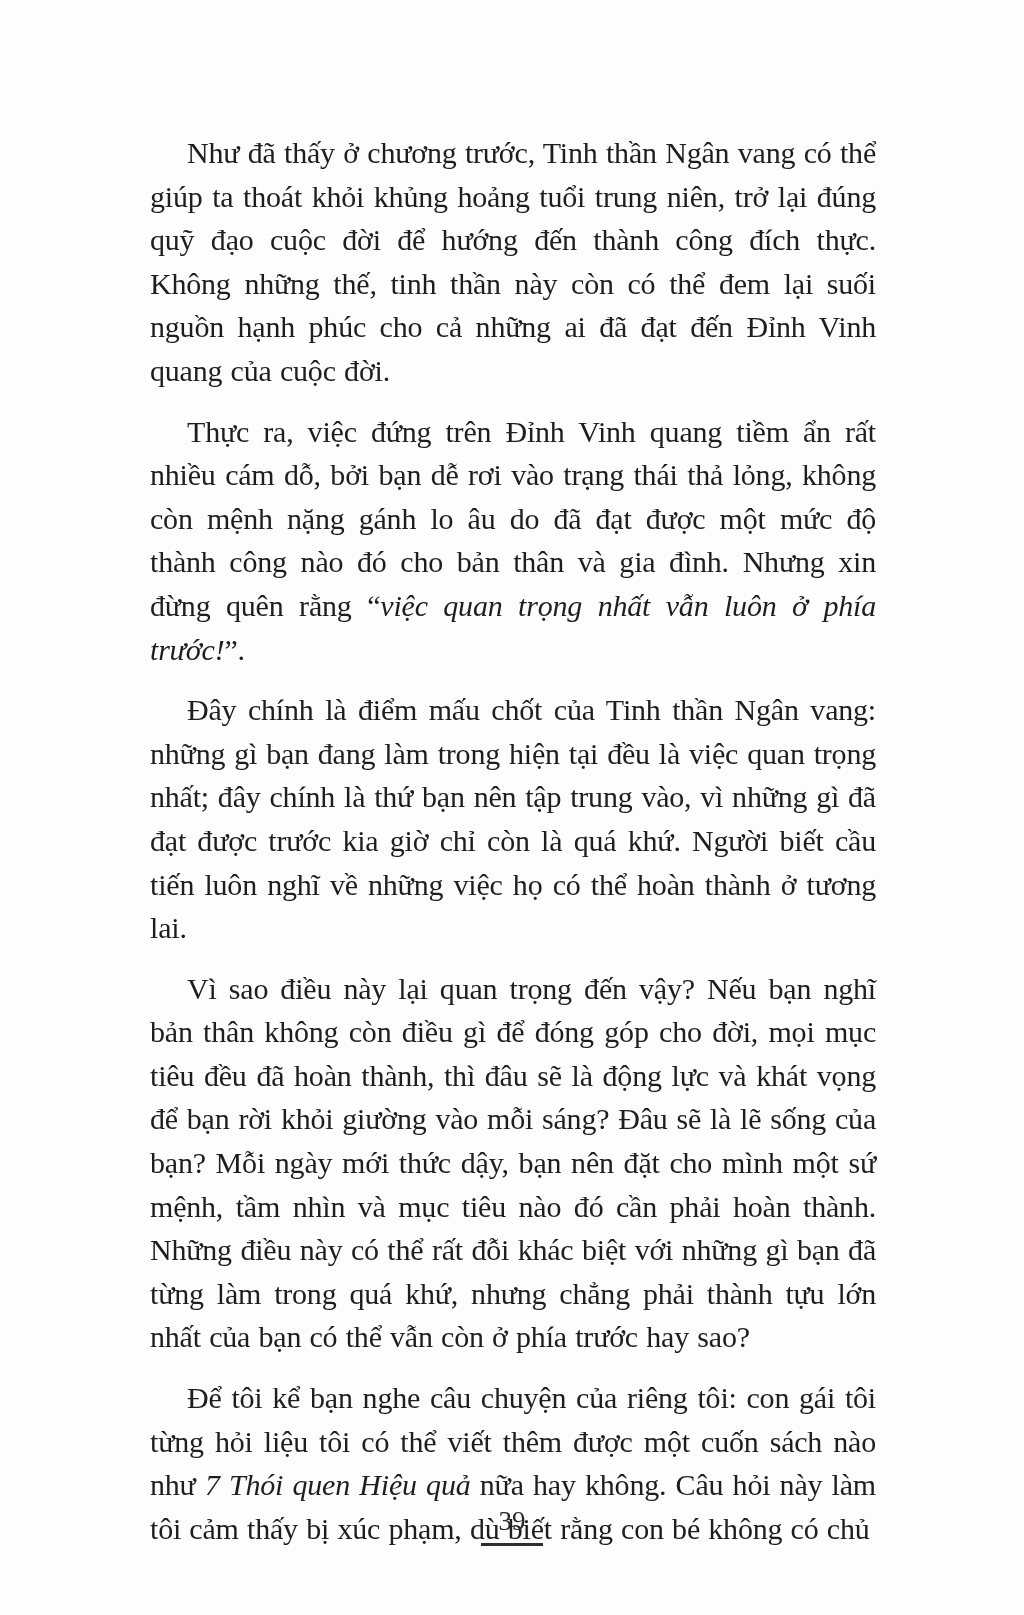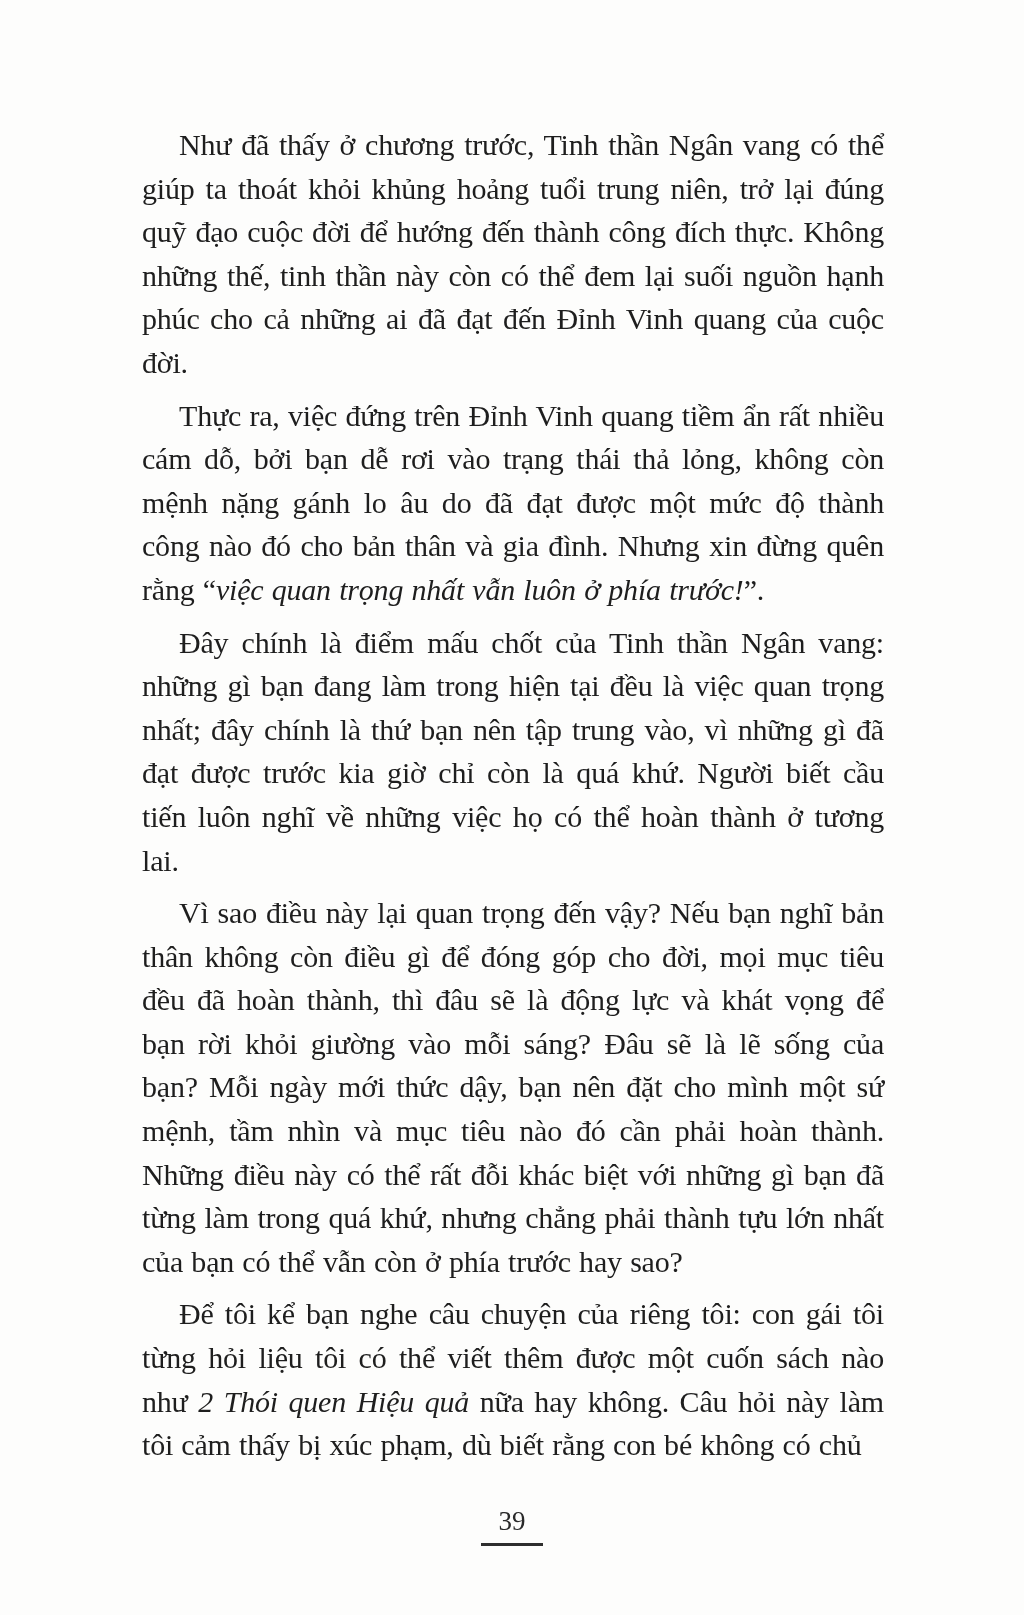--- a/index.html
+++ b/index.html
@@ -16,21 +16,21 @@
     overflow: hidden;
     font-family: "Liberation Serif", "DejaVu Serif", serif;
   }
   .text-block {
     position: absolute;
     left: 133px;
     top: 114px;
     width: 760px;
   }
   p.para {
-    margin: 9px;
+    margin: 17px;
     padding: 0;
     font-size: 30px;
     line-height: 43.6px;
     text-align: justify;
     text-indent: 37px;
     color: #1e1e1e;
     letter-spacing: -0.2px;
     word-spacing: 1px;
   }
   p.para span.it {
@@ -59,21 +59,21 @@
 </head>
 <body>
 
 <div class="page">
 
   <div class="text-block" id="text-block">
       <p class="para"><span>Như đã thấy ở chương trước, Tinh thần Ngân vang có thể giúp ta thoát khỏi khủng hoảng tuổi trung niên, trở lại đúng quỹ đạo cuộc đời để hướng đến thành công đích thực. Không những thế, tinh thần này còn có thể đem lại suối nguồn hạnh phúc cho cả những ai đã đạt đến Đỉnh Vinh quang của cuộc đời.</span></p>
       <p class="para"><span>Thực ra, việc đứng trên Đỉnh Vinh quang tiềm ẩn rất nhiều cám dỗ, bởi bạn dễ rơi vào trạng thái thả lỏng, không còn mệnh nặng gánh lo âu do đã đạt được một mức độ thành công nào đó cho bản thân và gia đình. Nhưng xin đừng quên rằng “</span><span class="it">việc quan trọng nhất vẫn luôn ở phía trước!</span><span>”.</span></p>
       <p class="para"><span>Đây chính là điểm mấu chốt của Tinh thần Ngân vang: những gì bạn đang làm trong hiện tại đều là việc quan trọng nhất; đây chính là thứ bạn nên tập trung vào, vì những gì đã đạt được trước kia giờ chỉ còn là quá khứ. Người biết cầu tiến luôn nghĩ về những việc họ có thể hoàn thành ở tương lai.</span></p>
       <p class="para"><span>Vì sao điều này lại quan trọng đến vậy? Nếu bạn nghĩ bản thân không còn điều gì để đóng góp cho đời, mọi mục tiêu đều đã hoàn thành, thì đâu sẽ là động lực và khát vọng để bạn rời khỏi giường vào mỗi sáng? Đâu sẽ là lẽ sống của bạn? Mỗi ngày mới thức dậy, bạn nên đặt cho mình một sứ mệnh, tầm nhìn và mục tiêu nào đó cần phải hoàn thành. Những điều này có thể rất đỗi khác biệt với những gì bạn đã từng làm trong quá khứ, nhưng chẳng phải thành tựu lớn nhất của bạn có thể vẫn còn ở phía trước hay sao?</span></p>
-      <p class="para"><span>Để tôi kể bạn nghe câu chuyện của riêng tôi: con gái tôi từng hỏi liệu tôi có thể viết thêm được một cuốn sách nào như </span><span class="it">2 Thói quen Hiệu quả</span><span> nữa hay không. Câu hỏi này làm tôi cảm thấy bị xúc phạm, dù biết rằng con bé không có chủ</span></p>
+      <p class="para"><span>Để tôi kể bạn nghe câu chuyện của riêng tôi: con gái tôi từng hỏi liệu tôi có thể viết thêm được một cuốn sách nào như </span><span class="it">7 Thói quen Hiệu quả</span><span> nữa hay không. Câu hỏi này làm tôi cảm thấy bị xúc phạm, dù biết rằng con bé không có chủ</span></p>
     </div>
 
   <div class="footer">
     <span class="page-number">39</span>
     <div class="footer-rule"></div>
   </div>
 
 </div>
 
 </body></html>

